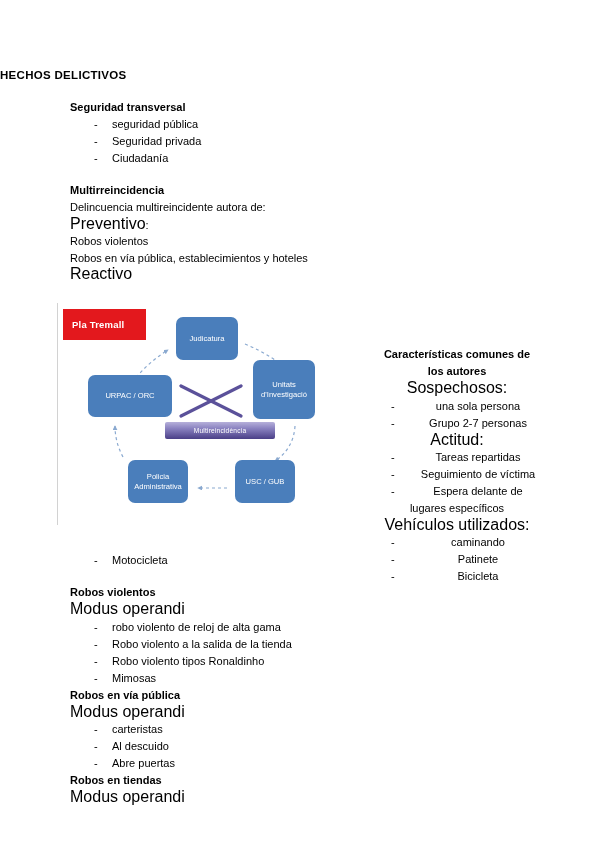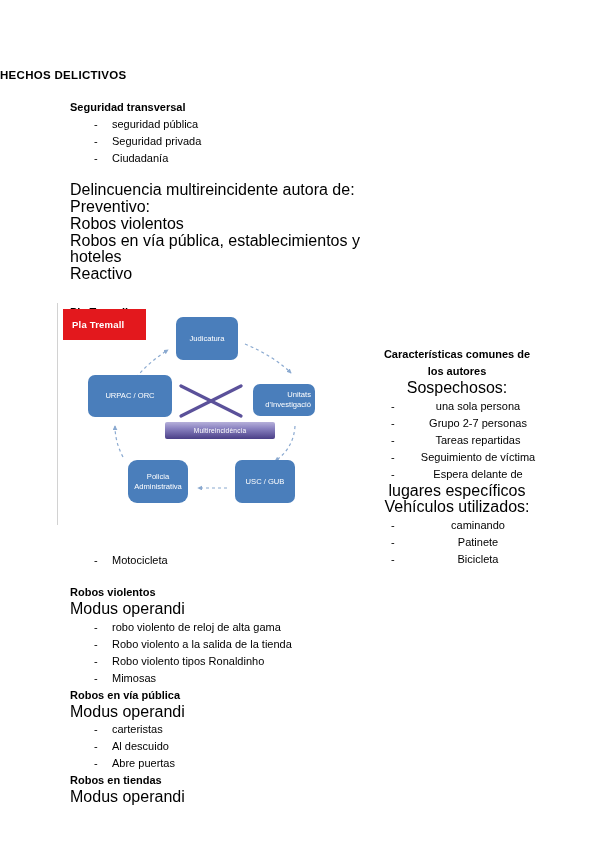--- a/index.html
+++ b/index.html
@@ -51,21 +51,21 @@
     line-height: 16.5px;
     text-align: center;
   }
 
   .h-bold {
     font-weight: bold;
     font-size: 11px;
     line-height: 17px;
   }
   .t-plain {
-    font-size: 16px;
+    font-size: 11px;
     line-height: 16.5px;
   }
   .t-underline {
     font-size: 16px;
     line-height: 16.5px;
     display: inline-block;
   }
   .u-wrap { line-height: 16.5px; }
 
   ul.dashlist {
@@ -128,23 +128,23 @@
     font-size: 7.6px;
     display: flex;
     align-items: center;
     justify-content: center;
     text-align: center;
     line-height: 10px;
     padding: 4px;
     box-sizing: border-box;
   }
   .node-judicatura { left: 121px; top: 17px;  width: 62px; height: 43px; }
-  .node-unitats    { left: 198px; top: 84px;  width: 62px; height: 32px; text-align: right; }
+  .node-unitats    { left: 198px; top: 60px;  width: 62px; height: 59px; }
   .node-usc        { left: 180px; top: 160px; width: 60px; height: 43px; }
-  .node-policia    { left: 73px;  top: 160px; width: 60px; height: 43px; border-radius: 9px; }
+  .node-policia    { left: 73px;  top: 160px; width: 60px; height: 43px; }
   .node-urpac      { left: 33px;  top: 75px;  width: 84px; height: 42px; }
 
   .centerbar {
     position: absolute;
     left: 110px;
     top: 122px;
     width: 110px;
     height: 17px;
     background: linear-gradient(180deg, #b6b0da 0%, #8a82c0 38%, #4a3f87 100%);
     border-radius: 2px;
@@ -179,20 +179,21 @@
 
     <div class="h-bold">Seguridad transversal</div>
     <ul class="dashlist">
       <li>seguridad pública</li>
       <li>Seguridad privada</li>
       <li>Ciudadanía</li>
     </ul>
 
     <div class="gap-md"></div>
 
+    <div class="h-bold">Multirreincidencia</div>
     <div class="t-plain">Delincuencia multireincidente autora de:</div>
     <div class="u-wrap"><span class="t-underline">Preventivo</span><span class="t-plain">:</span></div>
     <div class="t-plain">Robos violentos</div>
     <div class="t-plain">Robos en vía pública, establecimientos y hoteles</div>
     <div class="u-wrap"><span class="t-underline">Reactivo</span></div>
 
     <div class="gap-lg"></div>
 
     <div class="h-bold">Pla Tremall</div>
   </div>
@@ -232,20 +233,21 @@
   <div class="col-right">
     <div class="h-bold">Características comunes de</div>
     <div class="h-bold">los autores</div>
 
     <div class="u-wrap"><span class="t-underline">Sospechosos:</span></div>
     <ul class="dashlist">
       <li>una sola persona</li>
       <li>Grupo 2-7 personas</li>
     </ul>
 
+    <div class="u-wrap"><span class="t-underline">Actitud:</span></div>
     <ul class="dashlist">
       <li>Tareas repartidas</li>
       <li>Seguimiento de víctima</li>
       <li>Espera delante de</li>
     </ul>
     <div class="t-plain">lugares específicos</div>
 
     <div class="u-wrap"><span class="t-underline">Vehículos utilizados:</span></div>
     <ul class="dashlist">
       <li>caminando</li>

